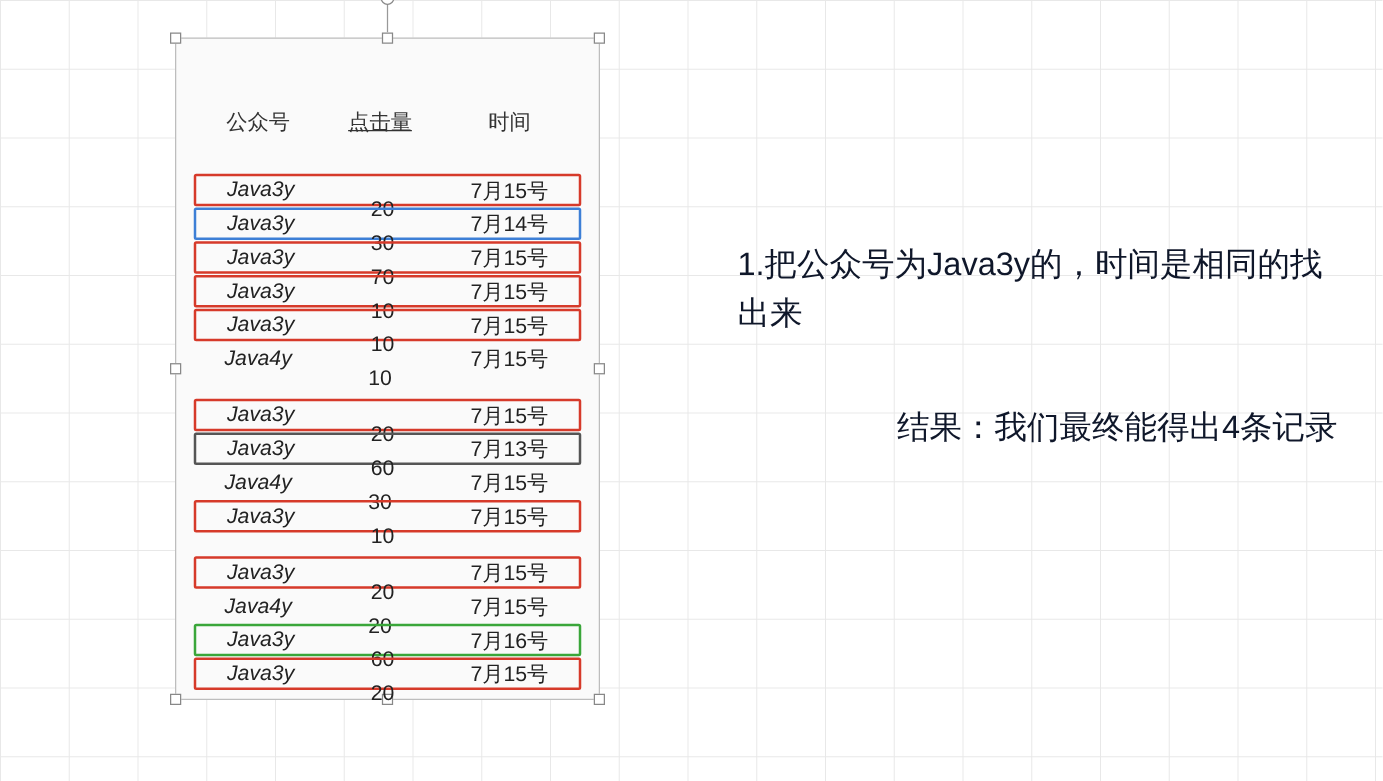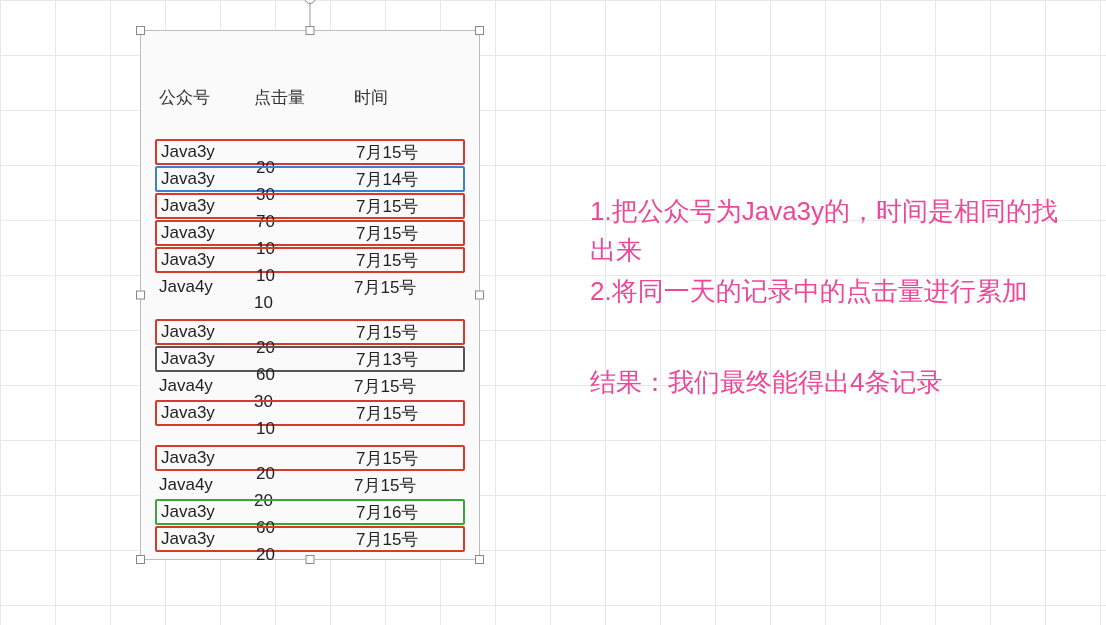--- a/index.html
+++ b/index.html
@@ -23,20 +23,21 @@
     }
     
     .shape {
       position: absolute;
       left: 140px;
       top: 30px;
       width: 340px;
       height: 530px;
       background: #fafafa;
       border: 1px solid #bdbdbd;
+      text-align: center;
     }
     
     .handle {
       position: absolute;
       width: 9px;
       height: 9px;
       background: #fff;
       border: 1px solid #888;
     }
     .handle.tl { left: -5px; top: -5px; }
@@ -72,60 +73,61 @@
     .headers {
       position: absolute;
       top: 55px;
       left: 18px;
       right: 18px;
       display: flex;
       font-size: 17px;
       color: #333;
     }
     .hcol1 { width: 95px; }
-    .hcol2 { width: 100px; }
+    .hcol2 { width: 100px; text-decoration: underline; }
     .hcol3 { flex: 1; }
     
     .rows {
       position: absolute;
       top: 108px;
       left: 14px;
       right: 14px;
     }
     .row {
       display: flex;
       font-size: 17px;
       color: #222;
       padding: 1px 4px;
       height: 26px;
       align-items: center;
       margin-bottom: 1px;
       position: relative;
     }
-    .row .c1 { width: 95px; }
+    .row .c1 { width: 95px; font-style: italic; }
     .row .c2 { width: 100px; margin-top: 32px; }
     .row .c3 { flex: 1; }
     .row.box-red { border: 2px solid #d63a2a; border-radius: 2px; }
     .row.box-blue { border: 2px solid #3d7fd6; border-radius: 2px; }
     .row.box-gray { border: 2px solid #555; border-radius: 2px; }
     .row.box-green { border: 2px solid #3aa63a; border-radius: 2px; }
     .gap { height: 18px; }
     
     .annotation {
       position: absolute;
       left: 590px;
       top: 192px;
       width: 480px;
-      color: #ec4899;
+      color: #0f172a;
       font-size: 26px;
       line-height: 1.5;
     }
     .annotation p { margin-bottom: 2px; }
     .result {
       margin-top: 52px;
+      text-align: right;
     }
   </style>
 </head>
 <body>
 
 <div class="grid-bg"></div>
 
 <div class="shape">
   <div class="rotate-line"></div>
   <div class="rotate-handle"></div>
@@ -215,15 +217,14 @@
       <div class="row box-red">
         <div class="c1">Java3y</div>
         <div class="c2">20</div>
         <div class="c3">7月15号</div>
       </div>
     </div>
 </div>
 
 <div class="annotation">
   <p>1.把公众号为Java3y的，时间是相同的找出来</p>
-  <p>2.将同一天的记录中的点击量进行累加</p>
   <p class="result">结果：我们最终能得出4条记录</p>
 </div>
 
 </body></html>

